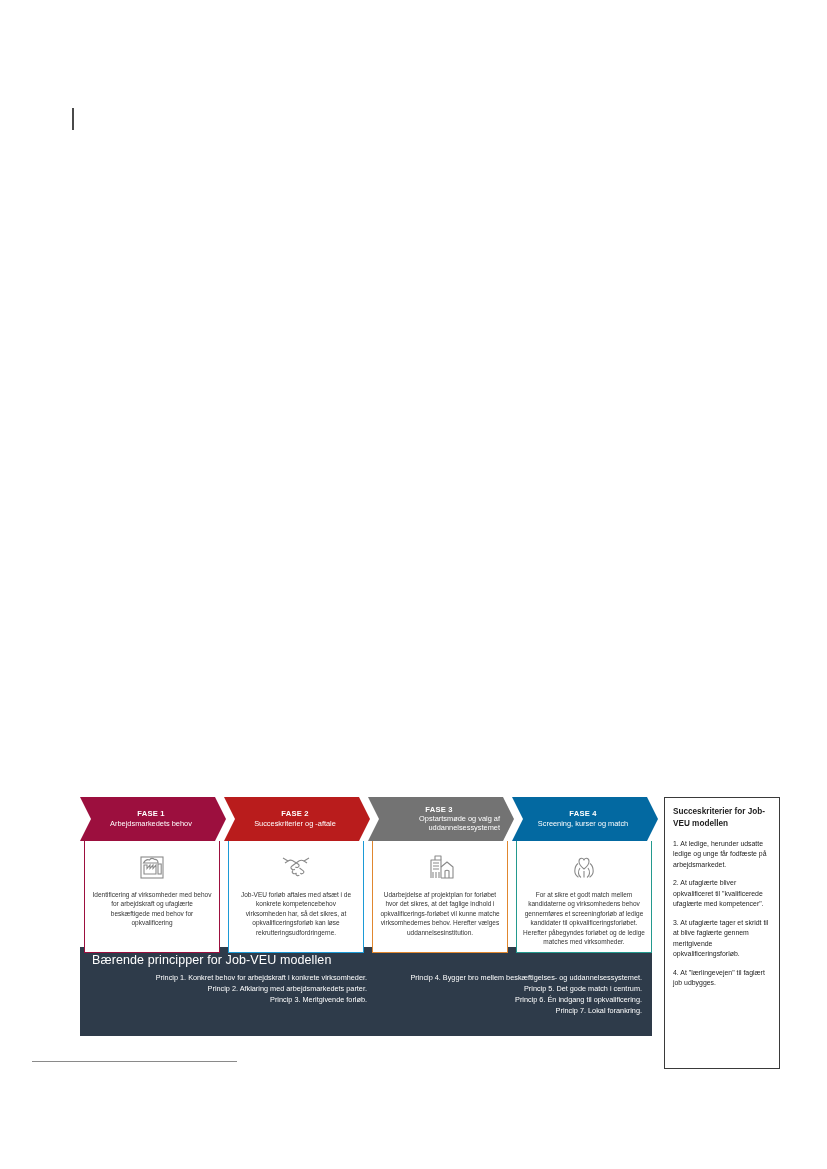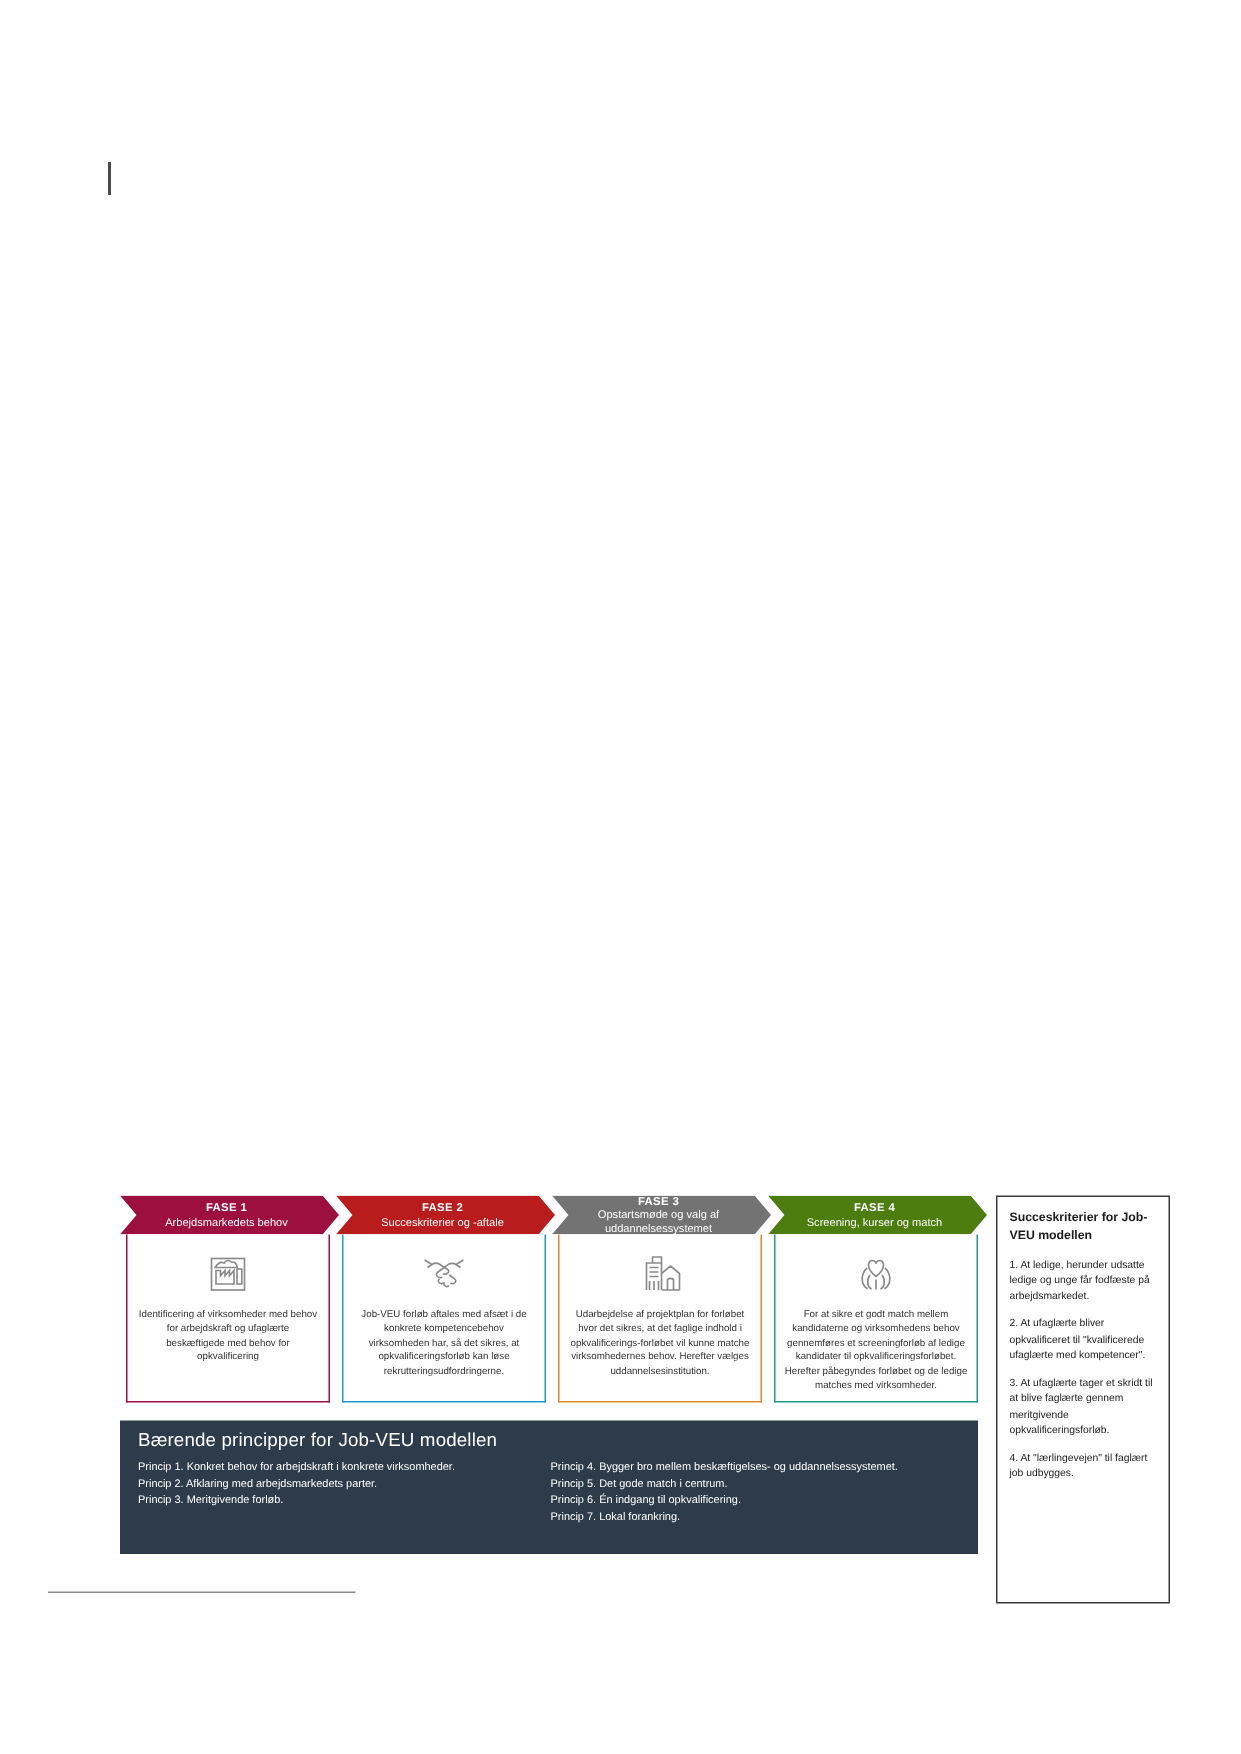--- a/index.html
+++ b/index.html
@@ -60,21 +60,21 @@
     margin-right: -2px;
   }
   .phase-col:nth-child(1) { z-index: 4; }
   .phase-col:nth-child(2) { z-index: 3; }
   .phase-col:nth-child(3) { z-index: 2; }
   .phase-col:nth-child(4) { z-index: 1; }
 
   
   .phase-banner {
     position: relative;
-    height: 26px;
+    height: 44px;
     color: #ffffff;
     display: flex;
     flex-direction: column;
     align-items: center;
     justify-content: center;
     text-align: center;
     line-height: 1.12;
     padding: 0 14px 0 10px;
     box-sizing: border-box;
     clip-path: polygon(0 0, calc(100% - 11px) 0, 100% 50%, calc(100% - 11px) 100%, 0 100%, 11px 50%);
@@ -84,20 +84,21 @@
   }
   .phase-title {
     font-size: 7.6px;
     font-weight: bold;
     letter-spacing: 0.2px;
   }
   .phase-sub {
     font-size: 7.4px;
     font-weight: normal;
     margin-top: 1px;
+    text-align: right;
   }
 
   
   .phase-body {
     position: relative;
     margin: 0 6px 0 4px;
     height: 112px;
     border: 1px solid #bbb;
     border-top: none;
     background: #ffffff;
@@ -139,20 +140,21 @@
     margin-bottom: 5px;
     letter-spacing: 0.1px;
   }
   .principles-cols {
     display: flex;
   }
   .principles-col {
     width: 50%;
     font-size: 7.3px;
     line-height: 1.52;
+    text-align: right;
   }
   .principles-col div { white-space: pre-wrap; }
 
   
   .success {
     position: absolute;
     left: 584px;
     top: 0;
     width: 116px;
     height: 272px;
@@ -241,21 +243,21 @@
             <path d="M8 20 L8 26 M11 20 L11 26 M14 20 L14 26"></path>
             <path d="M16 15 L22 10 L28 15 L28 26 L16 26"></path>
             <path d="M20 26 L20 19 q2 -1.6 4 0 L24 26"></path>
           </svg>
         </div>
         <div class="phase-text">Udarbejdelse af projektplan for forløbet hvor det sikres, at det faglige indhold i opkvalificerings-forløbet vil kunne matche virksomhedernes behov. Herefter vælges uddannelsesinstitution.</div>
       </div>
     </div>
 
     <div class="phase-col">
-      <div class="phase-banner" id="banner4" style="background: #4d7c0f;">
+      <div class="phase-banner" id="banner4" style="background: #0369a1;">
         <span class="phase-title">FASE 4</span>
         <span class="phase-sub">Screening, kurser og match</span>
       </div>
       <div class="phase-body" id="body4" style="border-left-color: rgb(35, 153, 142); border-right-color: rgb(35, 153, 142); border-bottom-color: rgb(35, 153, 142);">
         <div class="phase-icon">
           <svg width="30" height="30" viewBox="0 0 30 30" fill="none" stroke="#8a8a8a" stroke-width="1.1" stroke-linejoin="round">
             <path d="M15 17 q-5 -4 -5 -7.5 q0 -3.2 2.6 -3.2 q1.7 0 2.4 1.8 q0.7 -1.8 2.4 -1.8 q2.6 0 2.6 3.2 q0 3.5 -5 7.5 Z"></path>
             <path d="M9 11.5 q-3.2 2.6 -3.2 7.5 q0 4 3.6 6.2"></path>
             <path d="M21 11.5 q3.2 2.6 3.2 7.5 q0 4 -3.6 6.2"></path>
             <path d="M11 16 q-1.8 2.4 -1.5 5.4 q0.3 2.8 2.5 4"></path>

